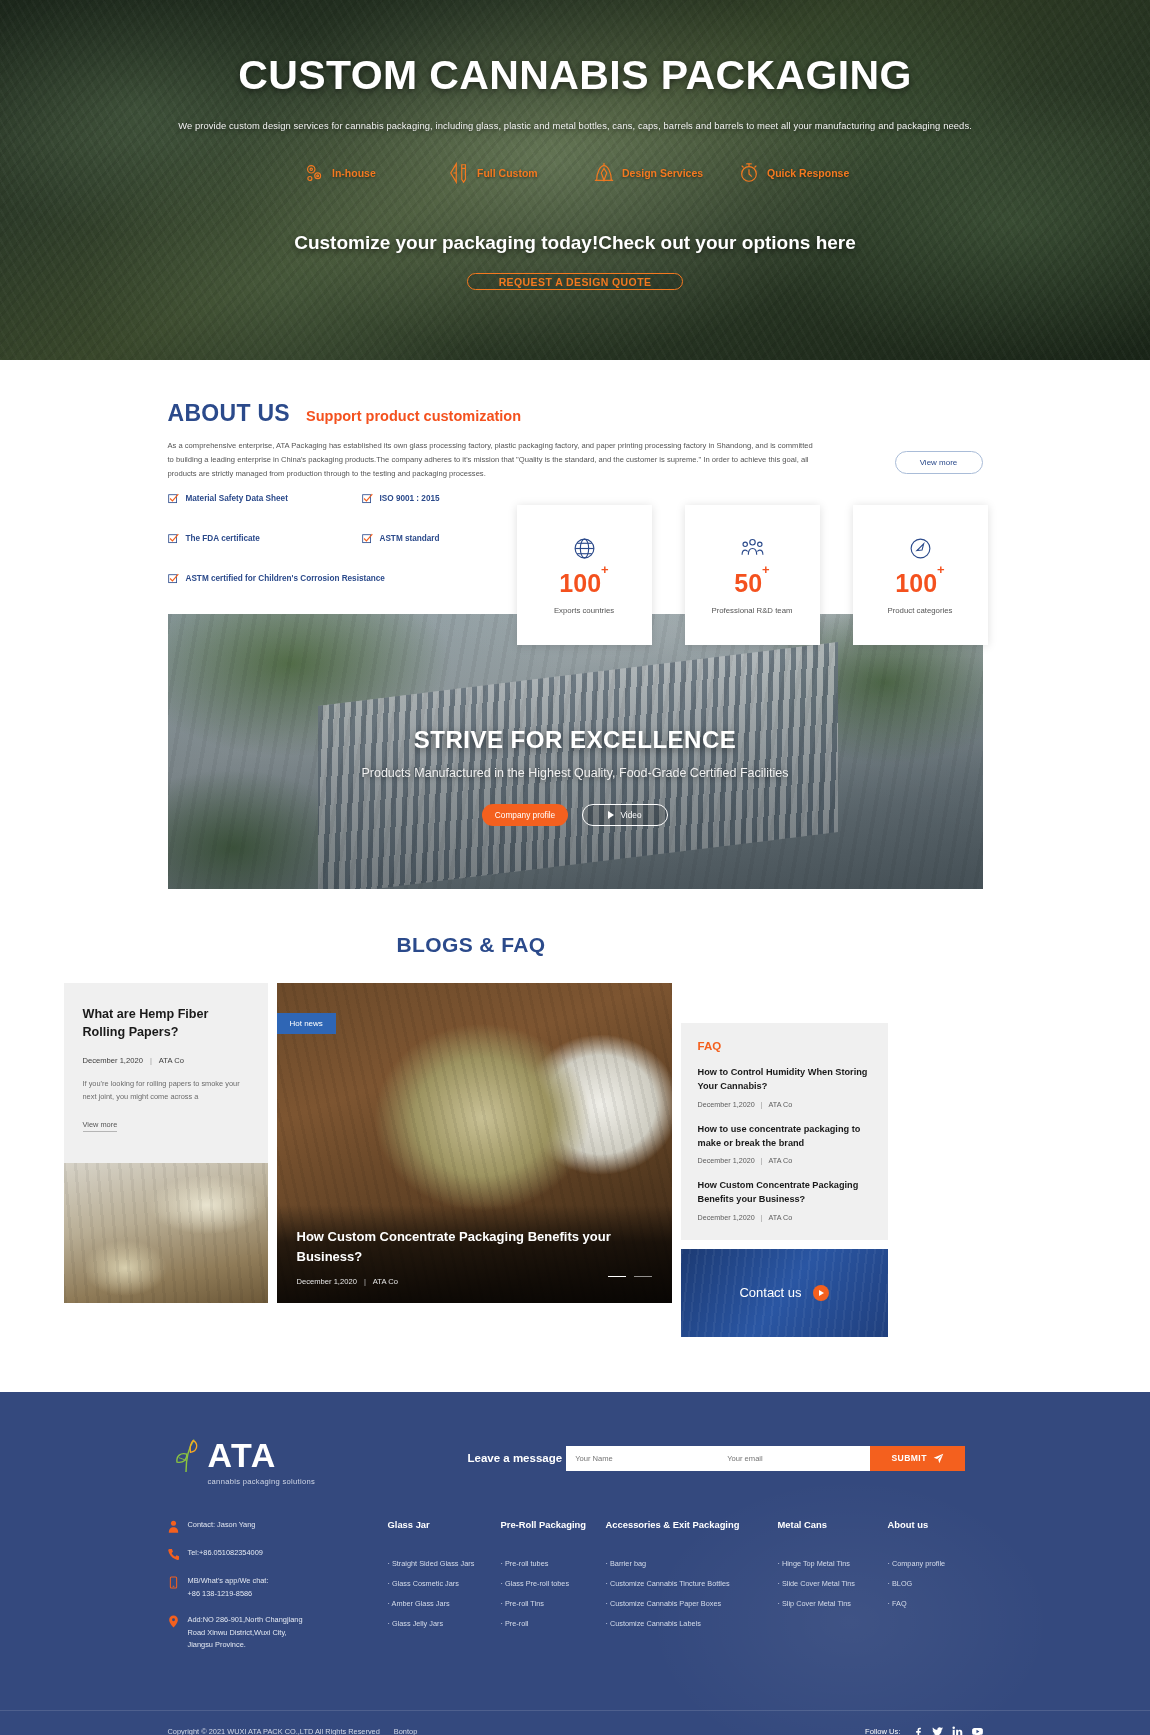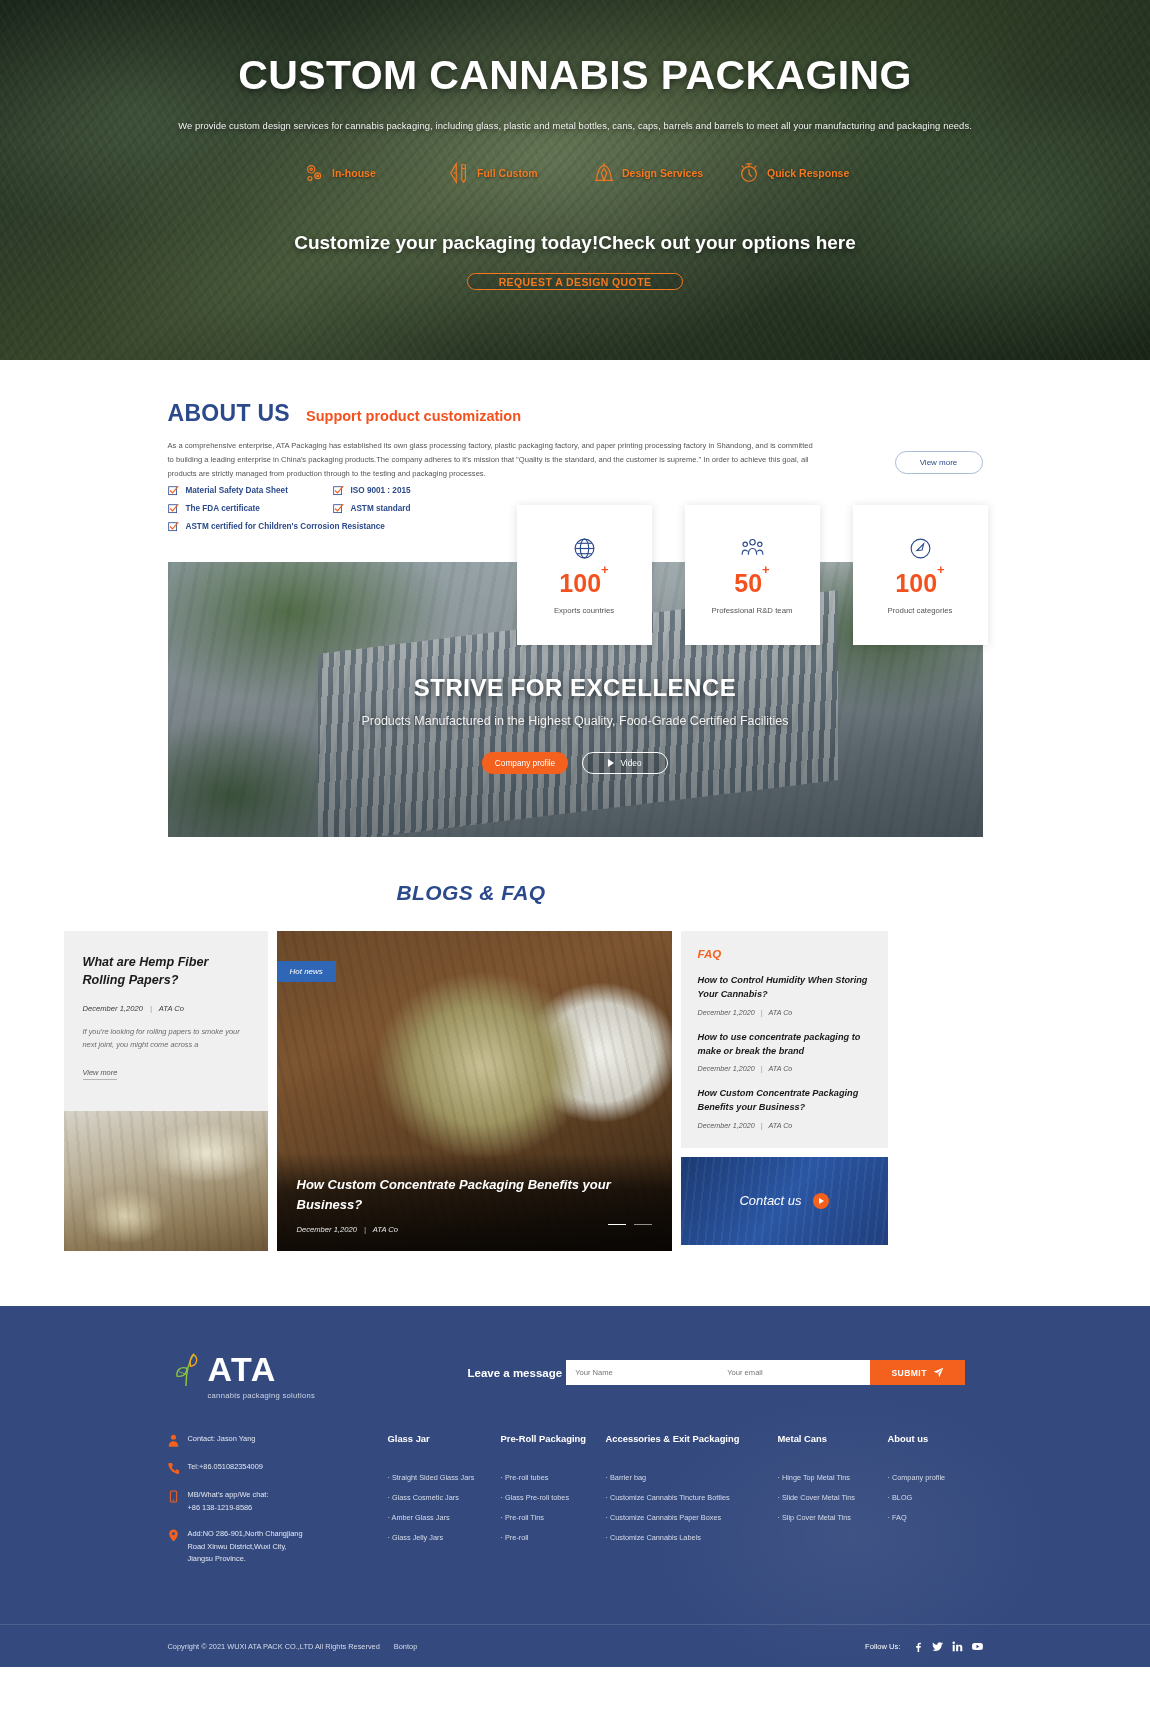--- a/index.html
+++ b/index.html
@@ -142,25 +142,26 @@
     border-radius: 13px;
     font-size: 8px;
     color: #2b4a8b;
     display: flex;
     align-items: center;
     justify-content: center;
     cursor: pointer;
     background: #fff;
   }
   .certs {
-    margin-top: 4px;
+    margin-top: 12px;
     display: grid;
     grid-template-columns: 165px auto;
     row-gap: 7px;
     width: 380px;
+    gap: 29px;
   }
   .cert {
     display: flex;
     align-items: center;
     gap: 7px;
     font-size: 8.2px;
     font-weight: bold;
     color: #2b4a8b;
   }
   .cert.wide { grid-column: 1 / span 2; }
@@ -283,21 +284,21 @@
     background: rgba(0,0,0,0.12);
   }
   .play-tri {
     width: 0; height: 0;
     border-left: 6px solid #fff;
     border-top: 4px solid transparent;
     border-bottom: 4px solid transparent;
   }
 
   
-  .blogs { width: 942px; padding: 44px 0 55px; background: #fff; font-style: italic; }
+  .blogs { width: 942px; padding: 44px 0 55px; background: #fff; }
   .blogs-title {
     text-align: center;
     font-size: 21px;
     font-weight: bold;
     color: #2b4a8b;
     letter-spacing: 0.4px;
   }
   .blogs-grid {
     width: 815px;
     margin: 26px auto 0;
@@ -386,21 +387,21 @@
   .bc-dots {
     position: absolute;
     right: 20px; bottom: 26px;
     display: flex; gap: 8px;
     z-index: 5;
   }
   .bc-dots i { display: block; width: 18px; height: 1.6px; background: #fff; opacity: 0.55; }
   .bc-dots i.on { opacity: 1; }
 
   .blog-right { display: flex; flex-direction: column; gap: 9px; }
-  .faq-box { background: #f0f0f0; padding: 17px 17px 18px; }
+  .faq-box { background: #f0f0f0; padding: 17px 17px 18px; margin-top: 40px; }
   .faq-title { font-size: 11.5px; font-weight: bold; color: #f4601e; }
   .faq-item { margin-top: 14px; }
   .faq-q {
     font-size: 9.2px;
     font-weight: bold;
     color: #1a1a1a;
     line-height: 1.5;
     cursor: pointer;
   }
   .faq-meta { margin-top: 6px; font-size: 7.2px; color: #5b5b5b; }

